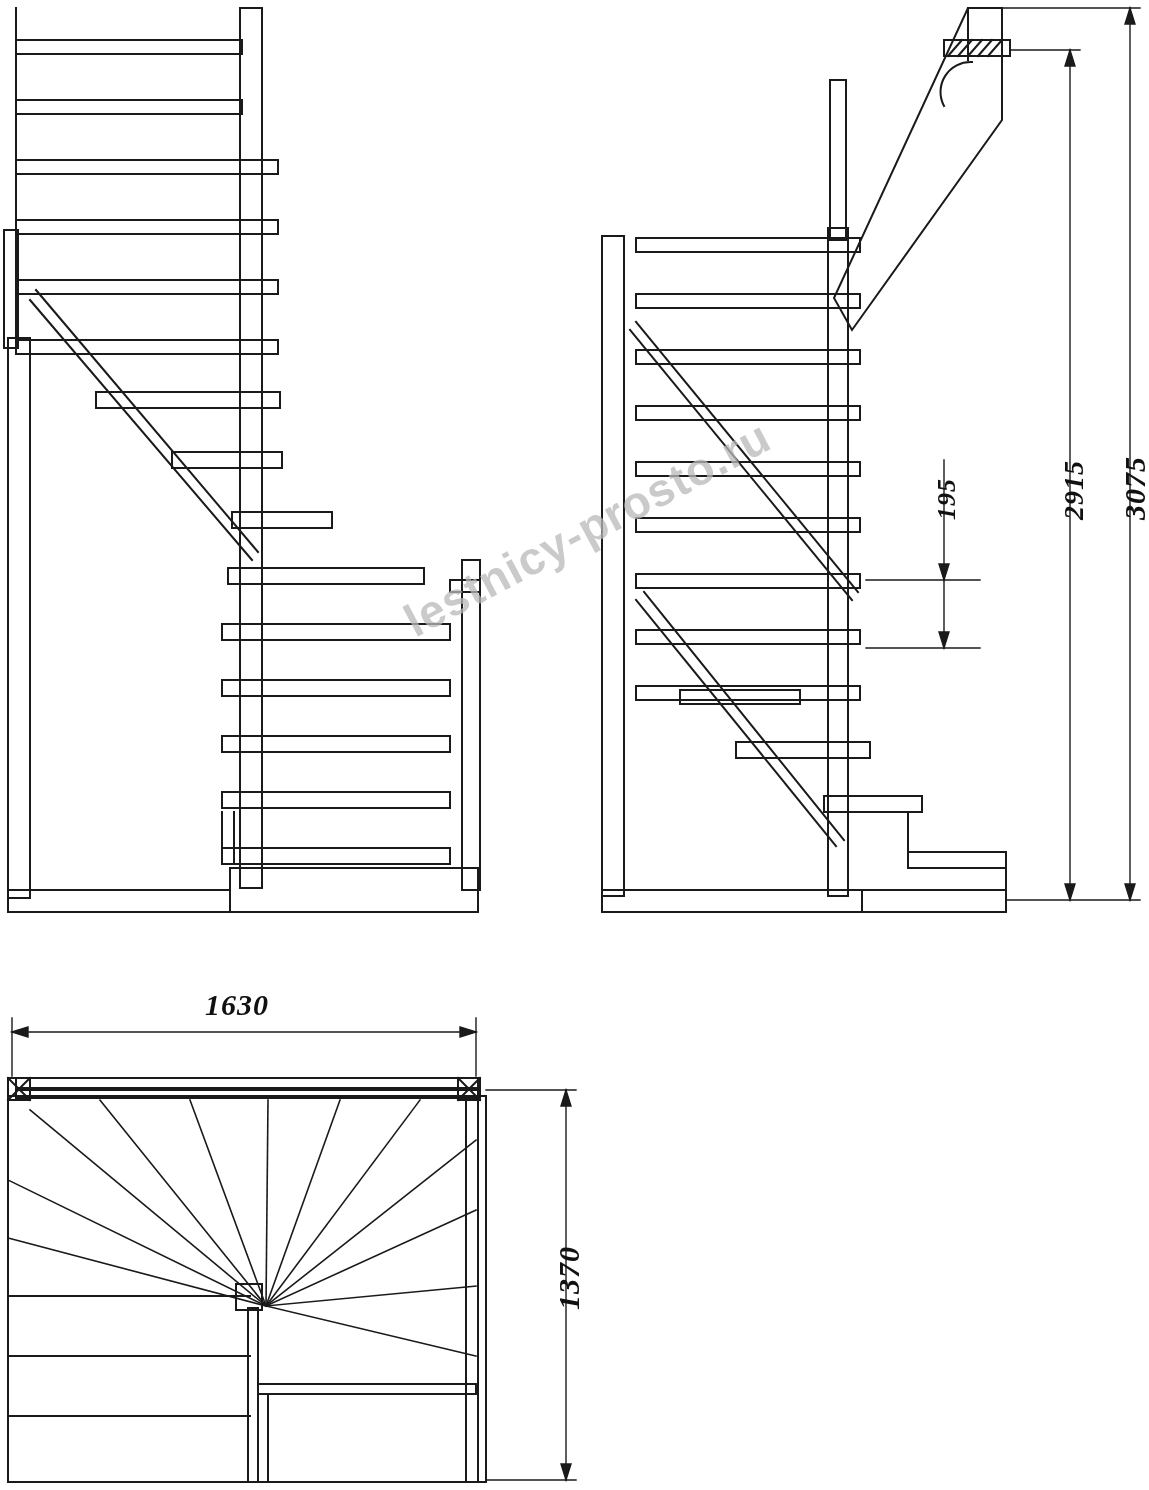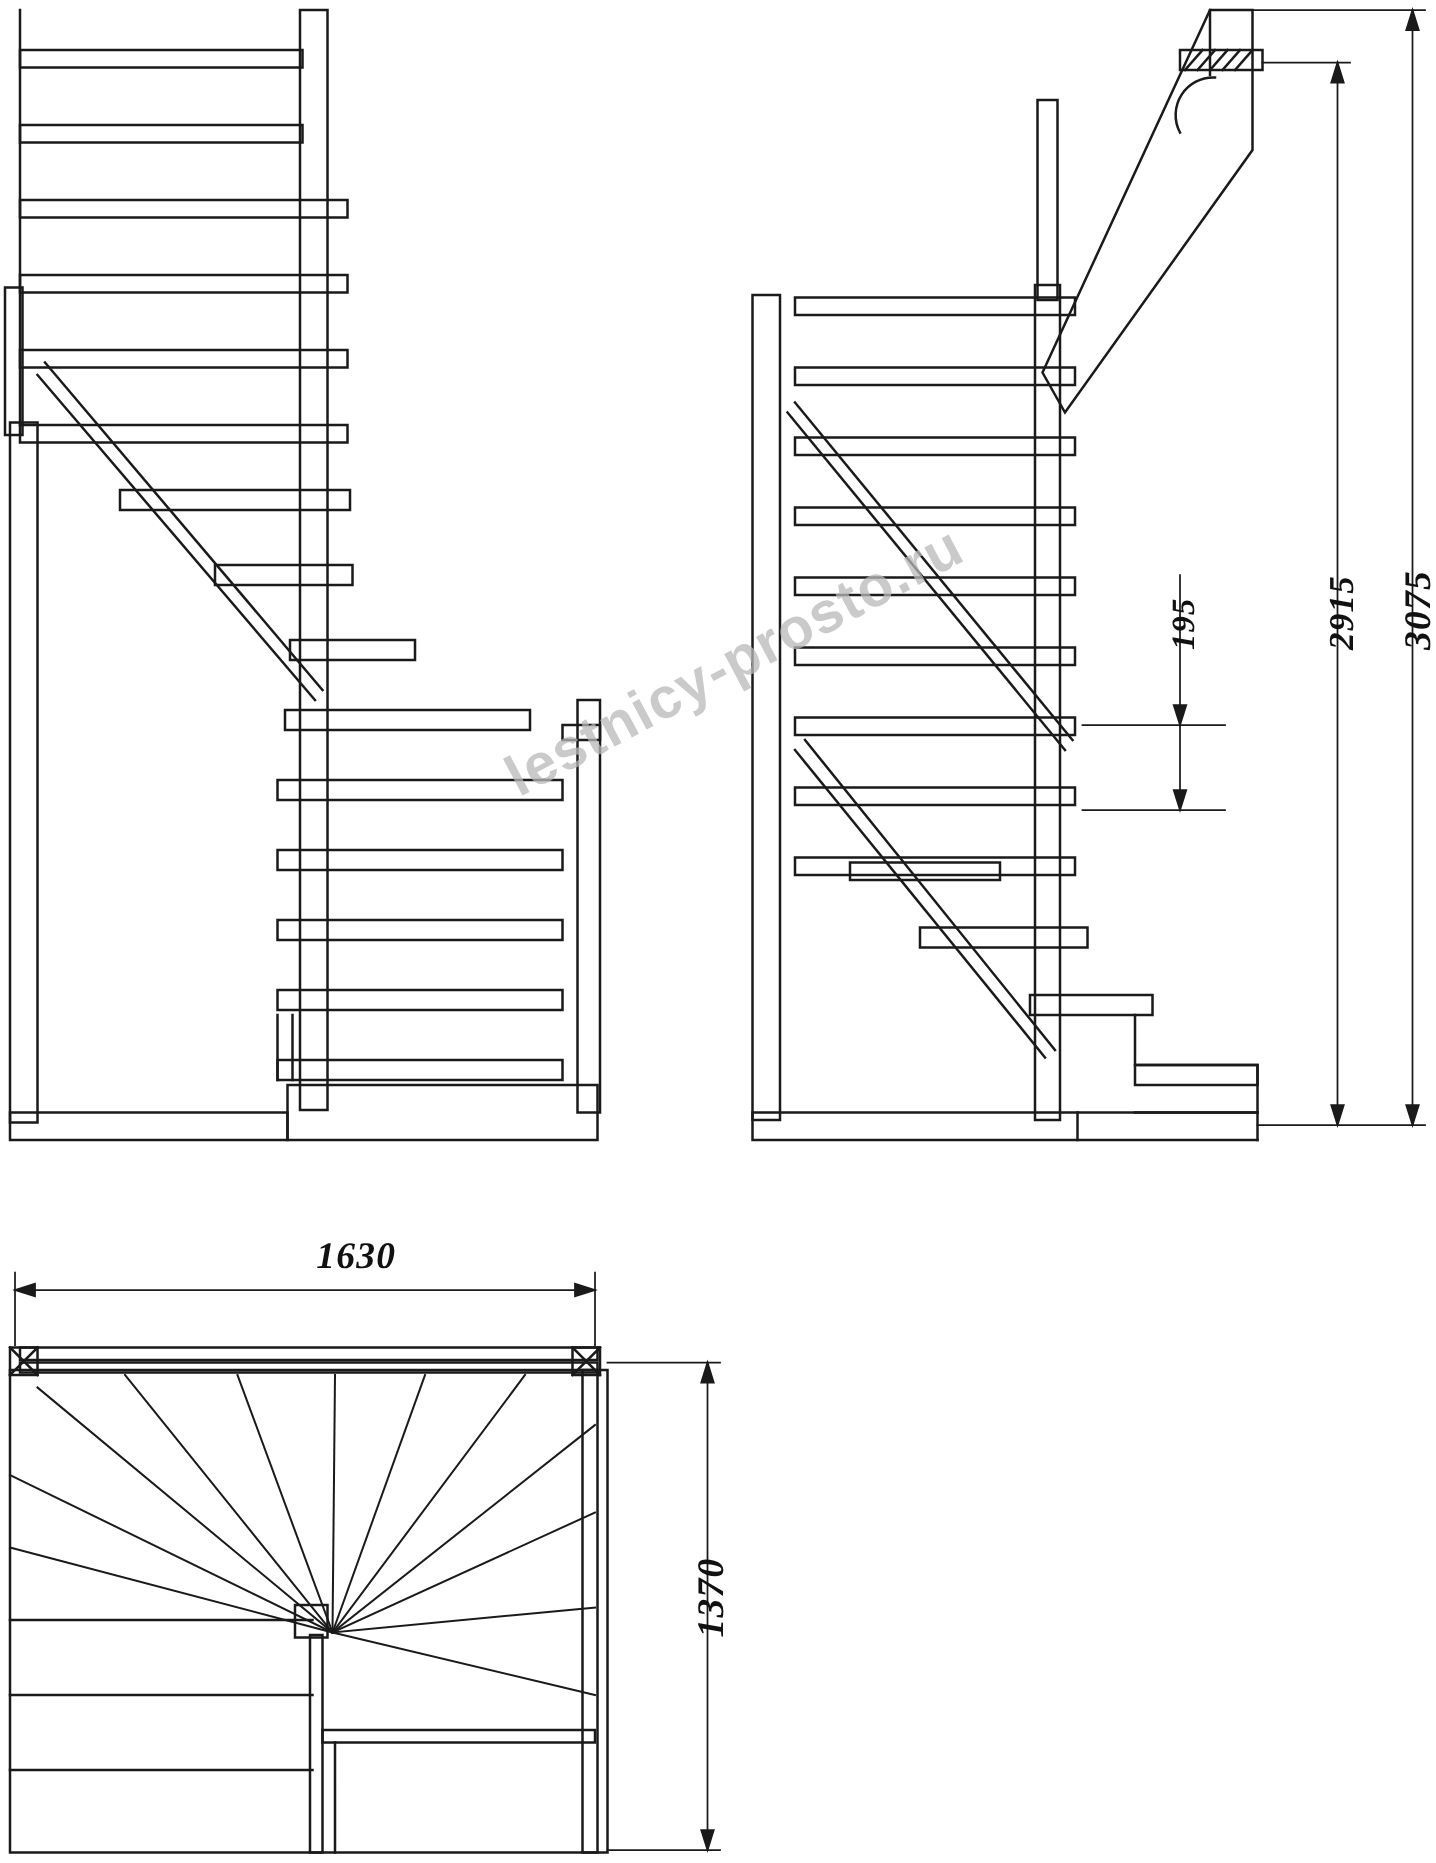--- a/index.html
+++ b/index.html
@@ -225,19 +225,19 @@
 
     </g>
   </svg>
 
   <div class="dim-label rot90" style="left:1118px; top:520px; font-size:30px;">3075</div>
 
   <div class="dim-label rot90" style="left:1058px; top:520px; font-size:28px;">2915</div>
 
   <div class="dim-label rot90" style="left:932px; top:520px; font-size:26px;">195</div>
 
-  <div class="dim-label" style="left:205px; top:988px; font-size:30px;margin-left:48px;">1630</div>
+  <div class="dim-label" style="left:205px; top:988px; font-size:30px;">1630</div>
 
   <div class="dim-label rot90" style="left:552px; top:1310px; font-size:30px;">1370</div>
 
   <div class="watermark">lestnicy-prosto.ru</div>
 
 </div>
 
 </body></html>

